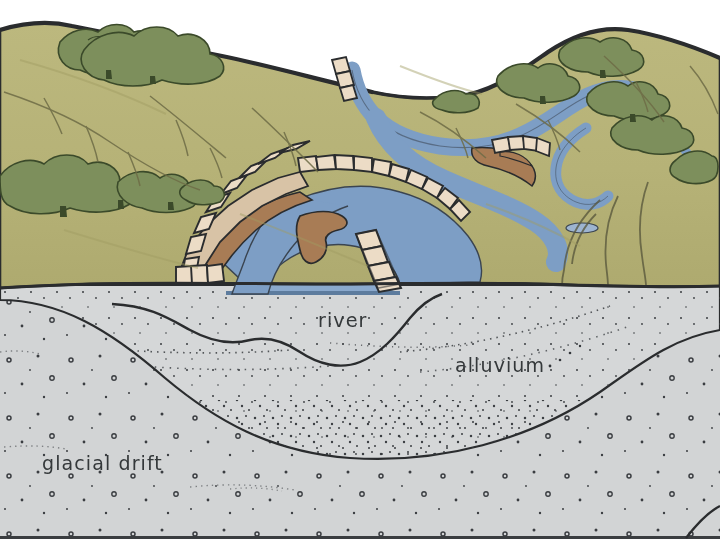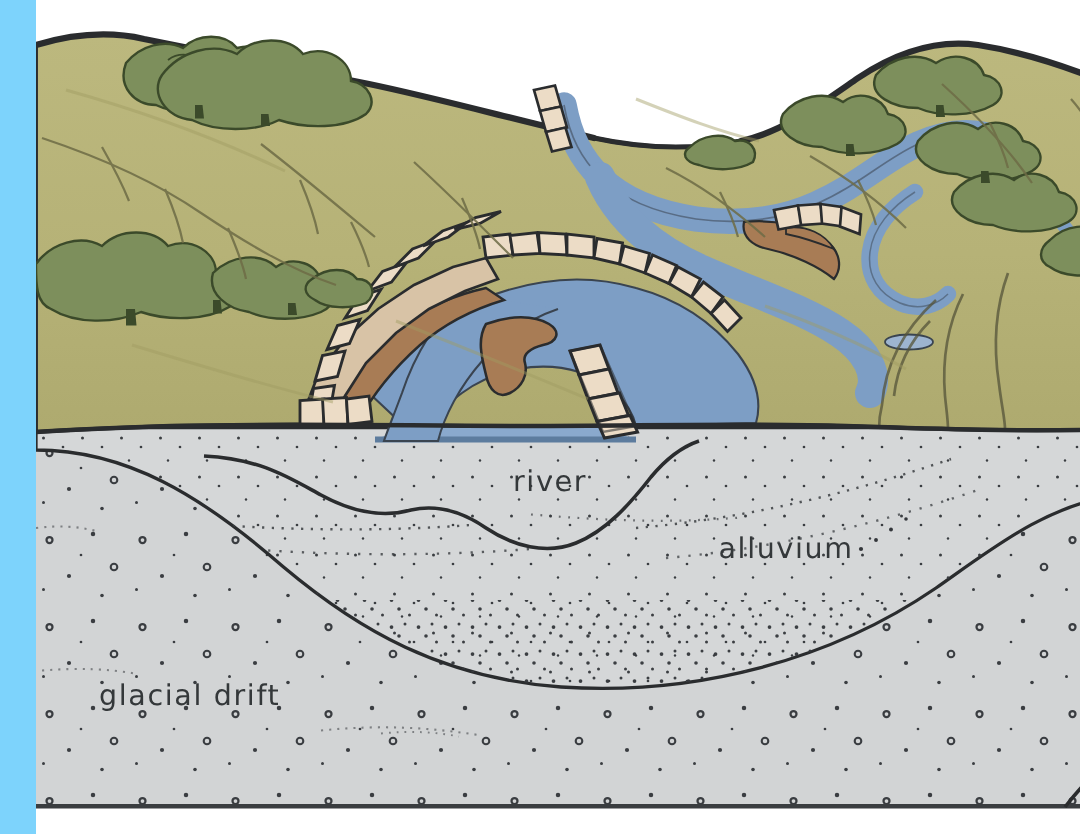--- a/index.html
+++ b/index.html
@@ -1,21 +1,21 @@
 <!DOCTYPE html>
 <html><head>
 <meta charset="utf-8">
 <title>Block Diagram — River Valley in Glacial Drift</title>
 <style>
   html,body{margin:0;padding:0;background:#ffffff;}
   body{
     font-family:"DejaVu Sans", sans-serif;
     width:720px;height:556px;overflow:hidden;
   }
-  #stage{position:relative;width:586px;height:556px;background:#7dd3fc;padding-left:24px;}
+  #stage{position:relative;width:586px;height:556px;background:#e5e5e5;}
   #stage svg{display:block;width:720px;height:556px;}
   .lbl{
     font-family:"DejaVu Sans", sans-serif;
     font-size:19px;
     letter-spacing:1.1px;
     fill:#34383a;
     font-weight:400;
   }
 </style>
 </head>

